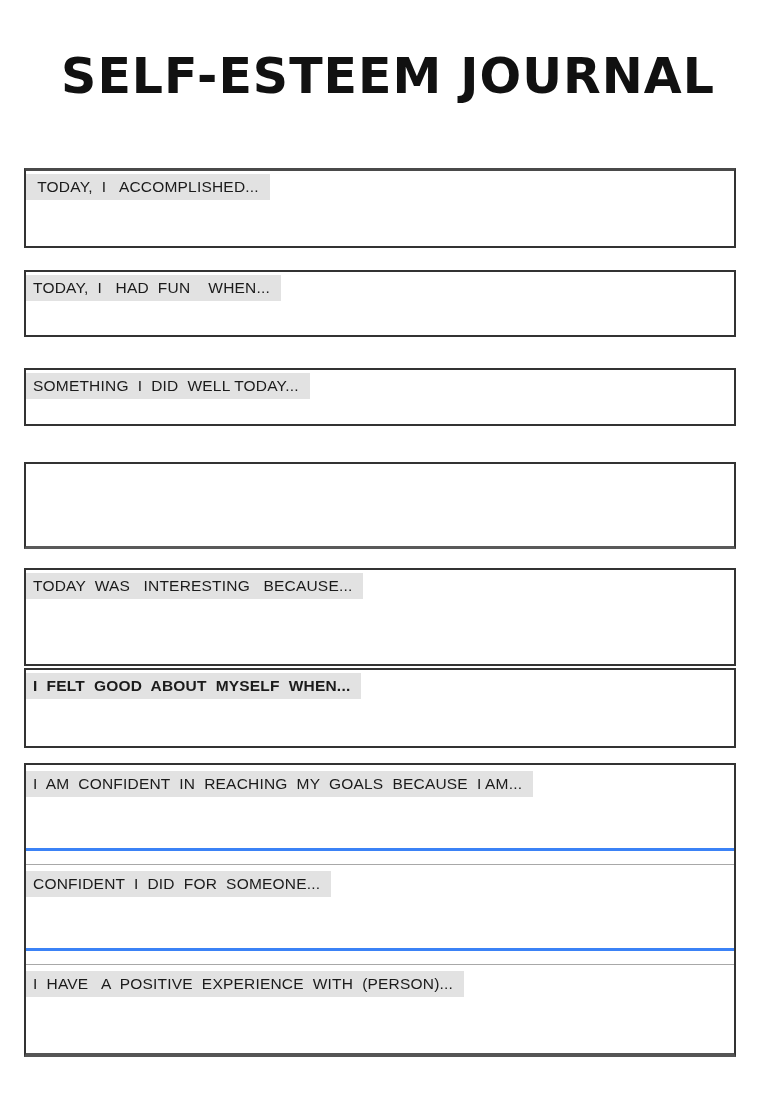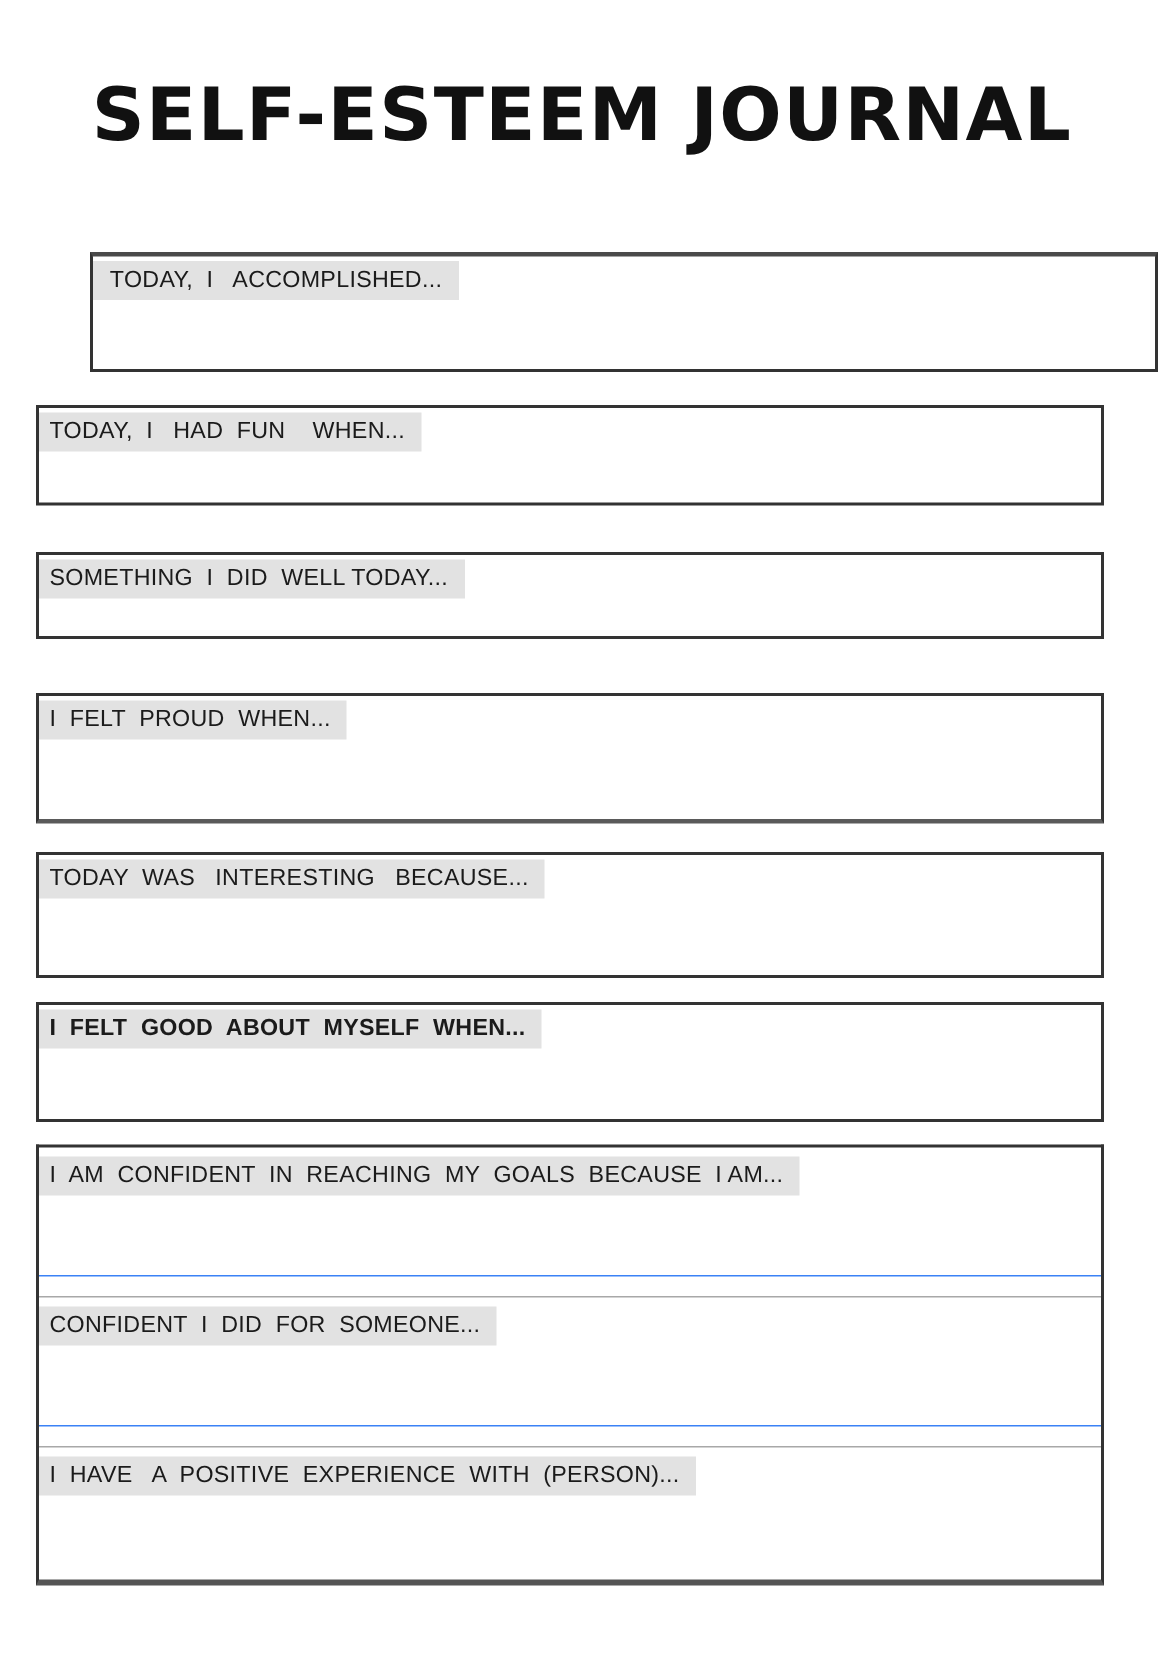--- a/index.html
+++ b/index.html
@@ -25,34 +25,34 @@
     color: #111111;
     white-space: pre;
   }
   .jbox {
     position: absolute;
     left: 24px;
     width: 712px;
     border: 2px solid #333333;
     background: #ffffff;
   }
-  .b1 { top: 168px; height: 80px; border-top-width: 3px; border-top-color: #4a4a4a; margin-left: 36px; }
+  .b1 { top: 168px; height: 80px; border-top-width: 3px; border-top-color: #4a4a4a; }
   .b2 { top: 270px; height: 67px; }
   .b3 { top: 368px; height: 58px; }
   .b4 { top: 462px; height: 87px; border-bottom-color: #5a5a5a; border-bottom-width: 3px; }
-  .b5 { top: 568px; height: 84px; }
+  .b5 { top: 568px; height: 98px; }
   .b6 { top: 668px; height: 80px; font-weight: bold; }
   .bgroup {
     top: 763px; height: 294px;
     border-bottom-width: 4px;
     border-bottom-color: #555555;
     display: flex;
     flex-direction: column;
   }
-  .gsec { height: 86px; border-bottom: 1px solid #3b82f6; }
+  .gsec { height: 86px; border-bottom: 3px solid #3b82f6; }
   .gsep { height: 14px; border-bottom: 1px solid #a8a8a8; }
   .gsec-last { flex: 1; border-bottom: none; }
   .prompt {
     display: inline-block;
     margin-top: 3px;
     padding: 4px 11px 5px 7px;
     background: #e2e2e2;
     font-size: 15.5px;
     color: #1b1b1b;
     white-space: pre;
@@ -82,21 +82,20 @@
     <span class="prompt">TODAY,  I   HAD  FUN    WHEN...</span>
     <div class="entry entry-tall"></div>
   </div>
 
   <div class="jbox b3">
     <span class="prompt">SOMETHING  I  DID  WELL TODAY...</span>
     <div class="entry entry-tall"></div>
   </div>
 
   <div class="jbox b4">
-    <span class="prompt">I  FELT  PROUD  WHEN...</span>
     <div class="entry entry-tall"></div>
   </div>
 
   <div class="jbox b5">
     <span class="prompt">TODAY  WAS   INTERESTING   BECAUSE...</span>
     <div class="entry entry-tall"></div>
   </div>
 
   <div class="jbox b6">
     <span class="prompt">I  FELT  GOOD  ABOUT  MYSELF  WHEN...</span>

